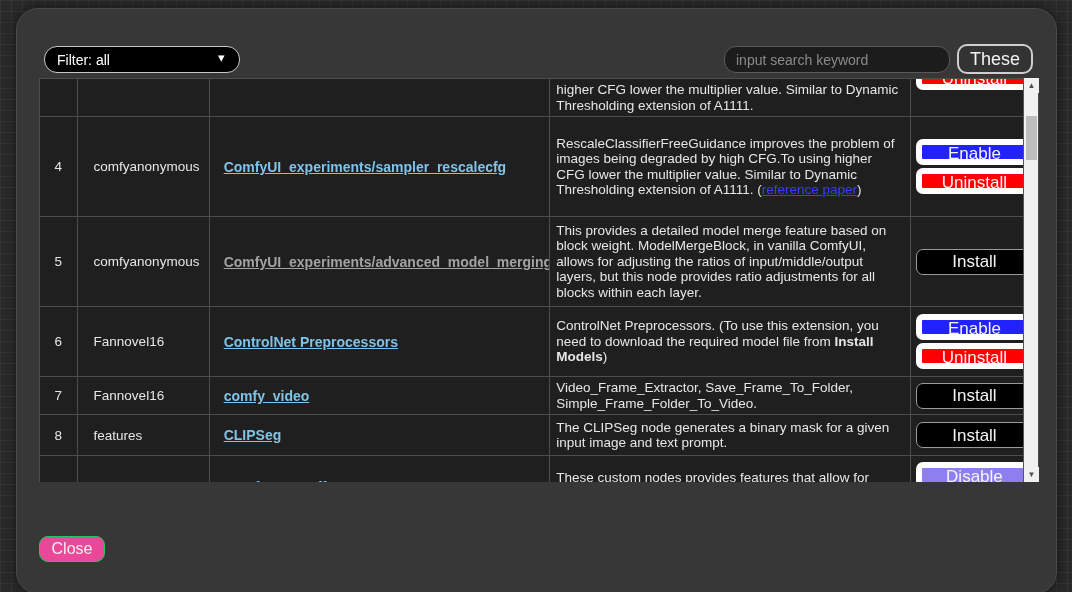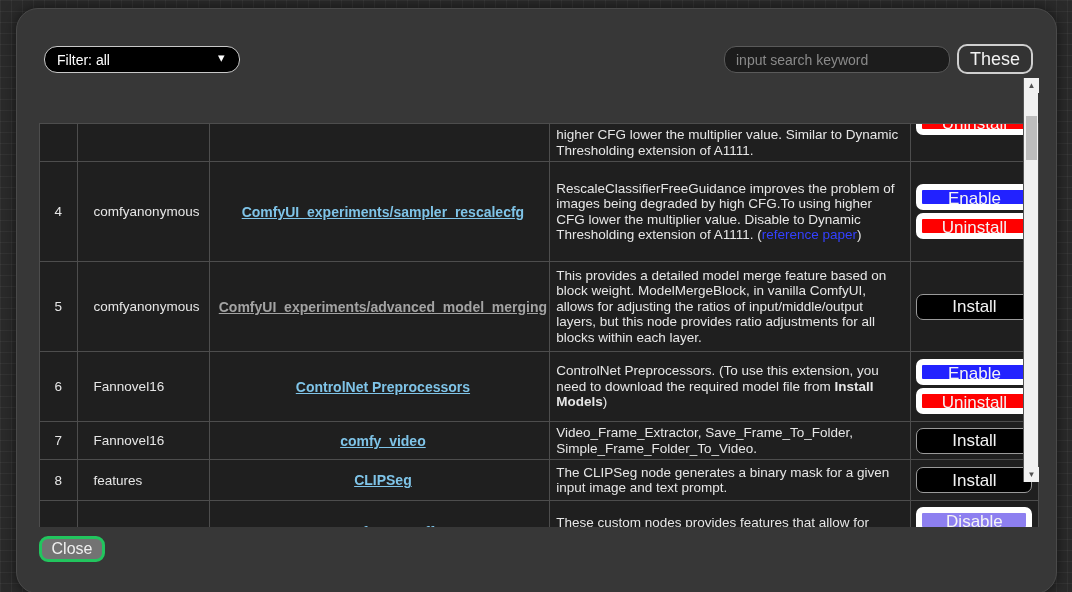--- a/index.html
+++ b/index.html
@@ -36,34 +36,34 @@
   }
   .search-input::placeholder { color:#8a8a8a; }
   .search-btn {
     position:absolute; left:940px; top:35px; width:76px; height:30px;
     background:#333; color:#f2f2f2; border:2px solid #cfcfcf; border-radius:10px;
     font-family:"Liberation Sans", sans-serif; font-size:18px; line-height:1; cursor:pointer;
   }
   
   .table-viewport {
     position:absolute; left:22px; top:69px; width:1000px; height:404px;
-    overflow:hidden; background:#1f1f1f;margin-top:45px;
+    overflow:hidden; background:#1f1f1f;
   }
   table.ext { border-collapse:collapse; table-layout:fixed; width:1000px; }
   table.ext td {
     border:1px solid #4d4d4d; background:#1f1f1f; vertical-align:middle;
     font-size:13.5px; color:#e6e6e6; overflow:hidden;
   }
   td.c-id { width:37px; text-align:center; font-size:14px; }
   td.c-author { width:130px; padding-left:16px; font-size:14px; }
-  td.c-name { width:335px; padding-left:7px;text-align:center; }
+  td.c-name { width:335px; padding-left:14px; }
   td.c-desc { width:355px; padding:3px 6px; line-height:15.6px; }
   td.c-btns { width:126px; text-align:center; }
   .name-link { font-weight:bold; font-size:14px; text-decoration:underline; cursor:pointer; }
-  .desc-link { cursor:pointer; }
+  .desc-link { text-decoration:underline; cursor:pointer; }
   .desc-bold { font-weight:bold; }
   .xbtn {
     display:block; width:116px; height:26px; margin:3px auto;
     border-radius:7px; border:6px solid #ffffff; color:#f4f4f4;
     font-family:"Liberation Sans", sans-serif; font-size:17px; line-height:1; cursor:pointer;
   }
   .xbtn.install { border:1px solid #9a9a9a; }
   .valign-top { vertical-align:top !important; }
   .valign-bottom { vertical-align:bottom !important; }
   .clipbox { overflow:hidden; }
@@ -77,21 +77,21 @@
     color:#505050; font-size:8px; text-align:center; line-height:15px; cursor:pointer;
   }
   .vscroll .arrow.up { top:0; }
   .vscroll .arrow.down { bottom:0; }
   .vscroll .thumb {
     position:absolute; left:2px; top:38px; width:11px; height:44px; background:#bdbdbd; cursor:pointer;
   }
   
   .close-btn {
     position:absolute; left:22px; top:527px; width:66px; height:26px;
-    background:#737373; color:#f0f0f0; border:3px solid #22c55e; border-radius:9px;
+    background:#ec4899; color:#f0f0f0; border:1px solid #22c55e; border-radius:9px;
     font-family:"Liberation Sans", sans-serif; font-size:16px; line-height:1; cursor:pointer;
   }
 </style>
 </head>
 <body>
 
 <div class="dialog">
 
   <select class="filter-select"><option>Filter: all</option></select>
   <span class="filter-chevron">▾</span>
@@ -110,21 +110,21 @@
             <td class="c-btns valign-top">
               <div class="clipbox" style="height: 35px;">
                 <button class="xbtn uninstall" style="background: rgb(255, 0, 0); margin-top: -15px;">Uninstall</button>
               </div>
             </td>
           </tr>
           <tr style="height: 100px;">
             <td class="c-id">4</td>
             <td class="c-author">comfyanonymous</td>
             <td class="c-name"><span class="name-link" style="color: rgb(127, 196, 232);">ComfyUI_experiments/sampler_rescalecfg</span></td>
-            <td class="c-desc"><span>RescaleClassifierFreeGuidance improves the problem of images being degraded by high CFG.To using higher CFG lower the multiplier value. Disable to Dynamic Thresholding extension of A1111. (</span><span class="desc-link" style="color: rgb(51, 64, 255);">reference paper</span><span>)</span></td>
+            <td class="c-desc"><span>RescaleClassifierFreeGuidance improves the problem of images being degraded by high CFG.To using higher CFG lower the multiplier value. Similar to Dynamic Thresholding extension of A1111. (</span><span class="desc-link" style="color: rgb(51, 64, 255);">reference paper</span><span>)</span></td>
             <td class="c-btns valign-middle">
               <div class="clipbox">
                 <button class="xbtn enable" style="background: rgb(34, 34, 255);">Enable</button>
                 <button class="xbtn uninstall" style="background: rgb(255, 0, 0);">Uninstall</button>
               </div>
             </td>
           </tr>
           <tr style="height: 90px;">
             <td class="c-id">5</td>
             <td class="c-author">comfyanonymous</td>

